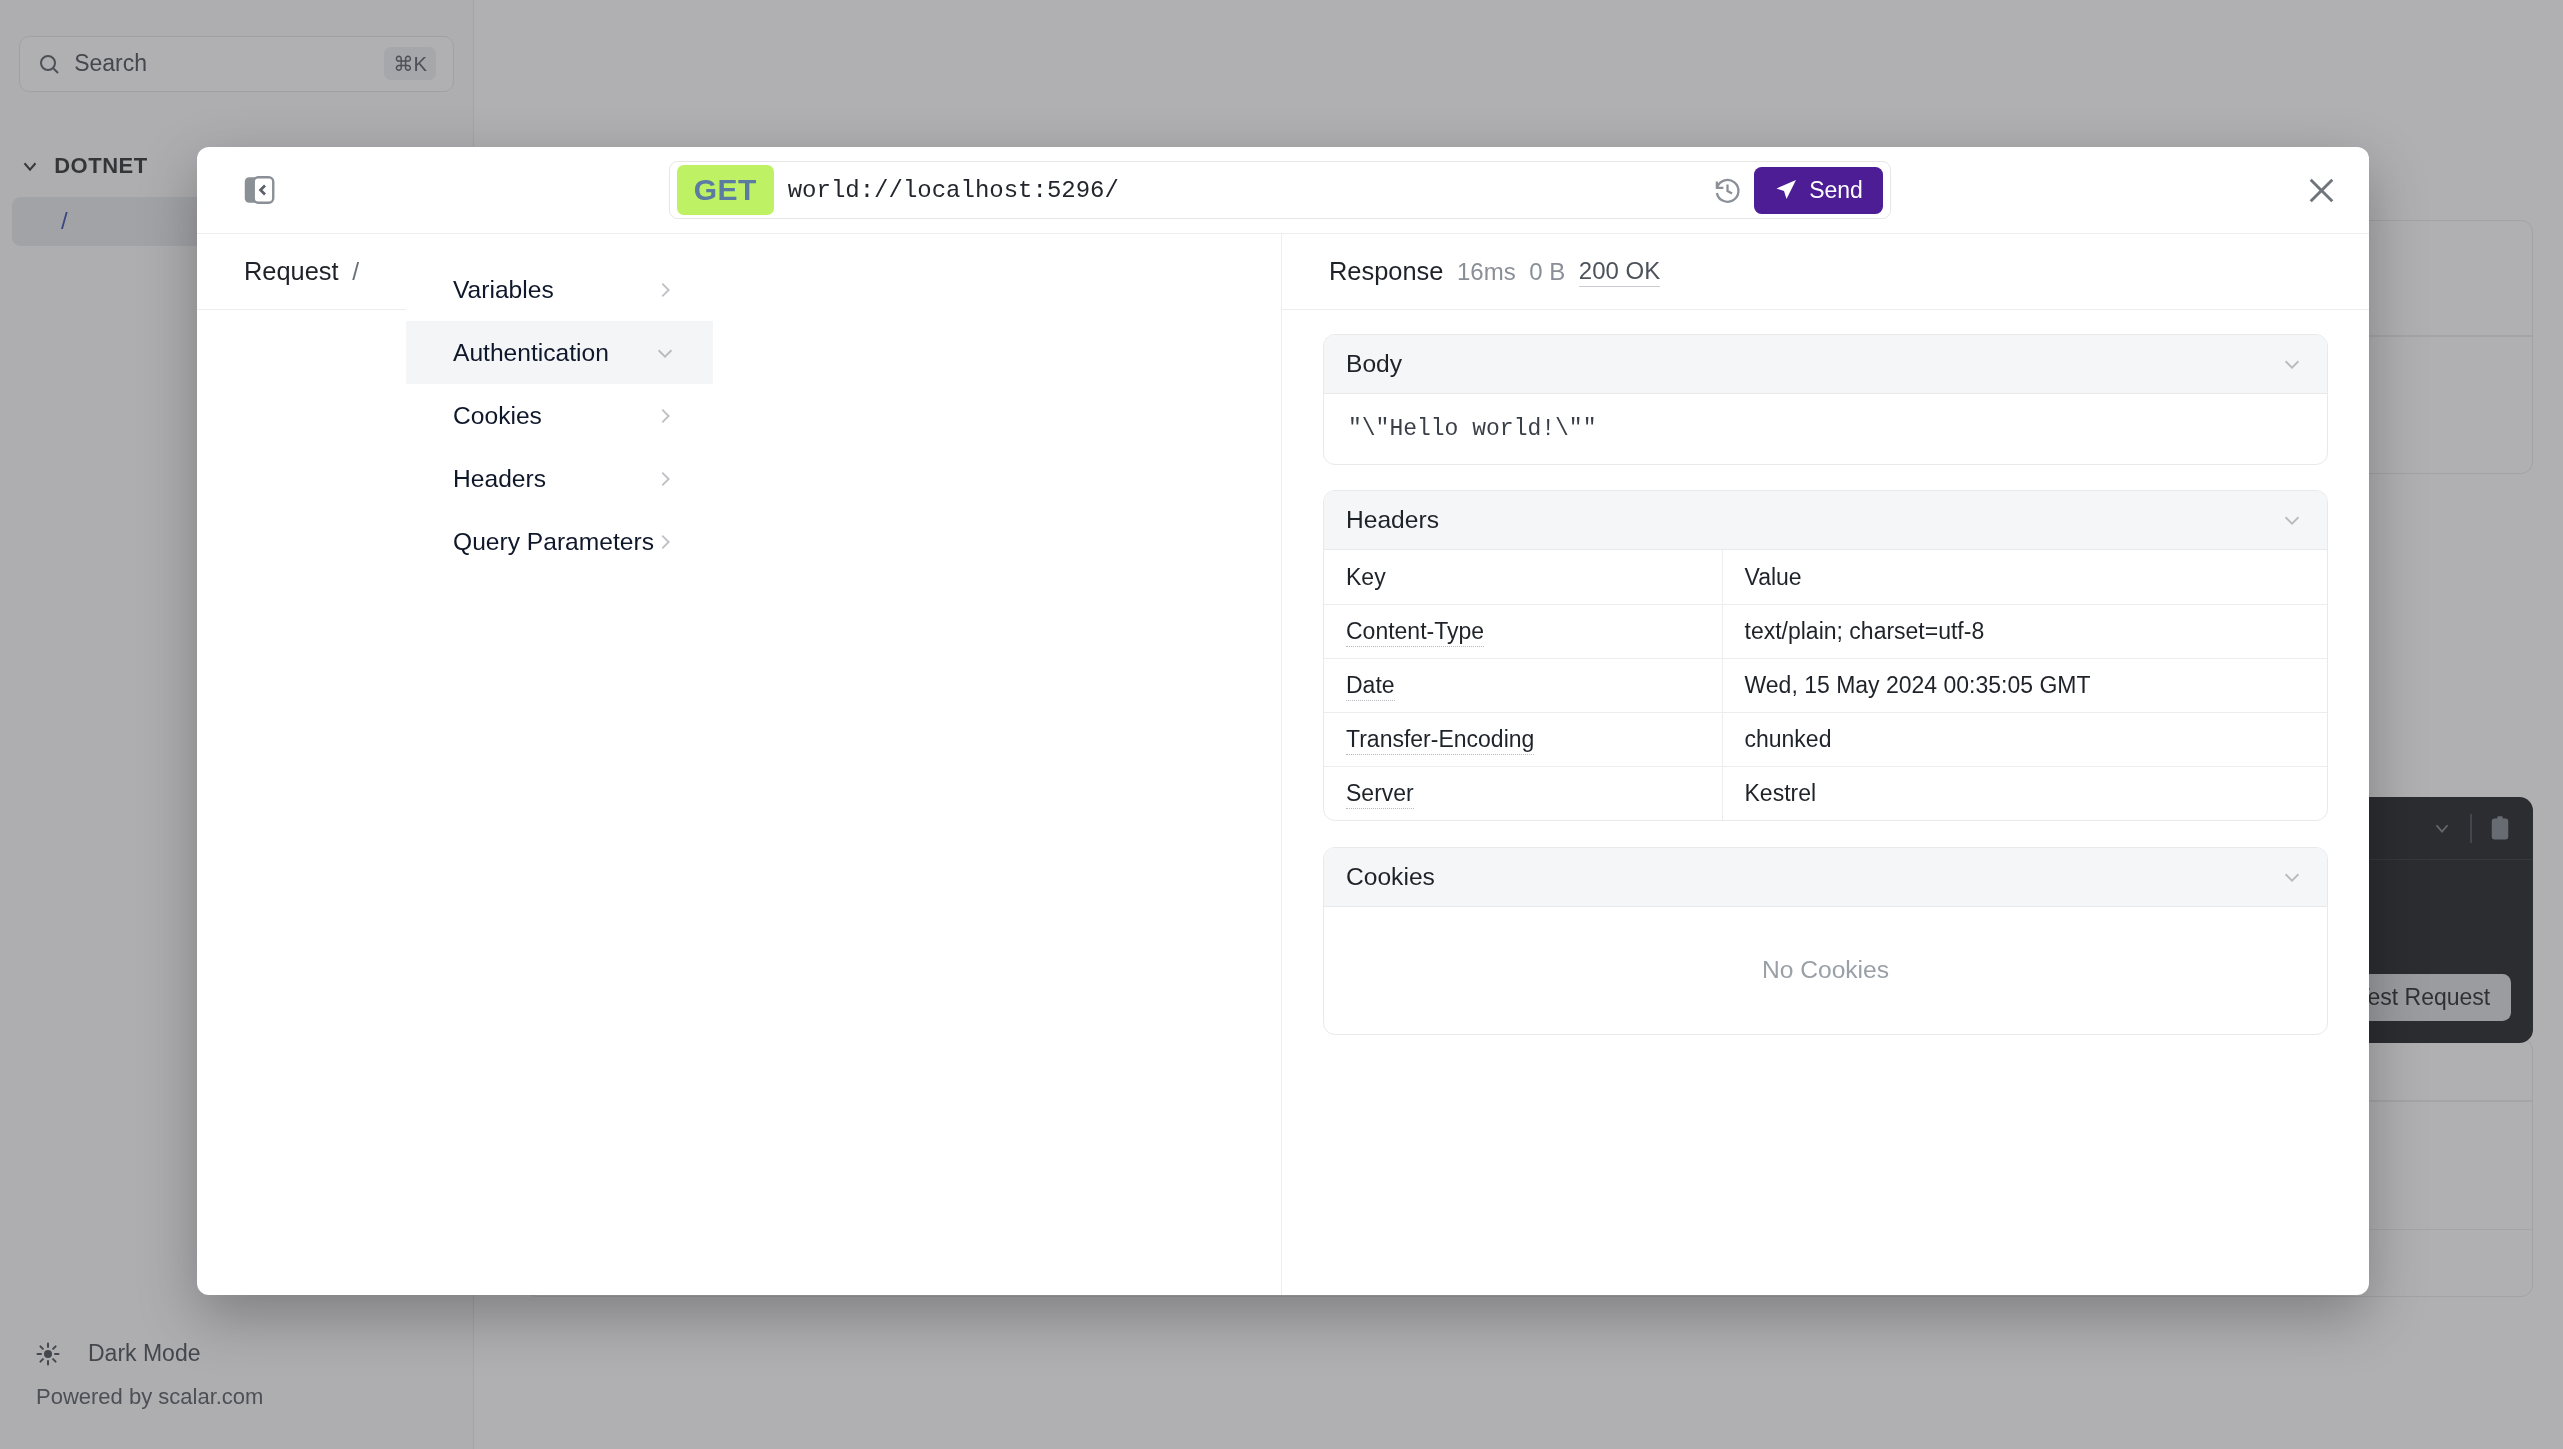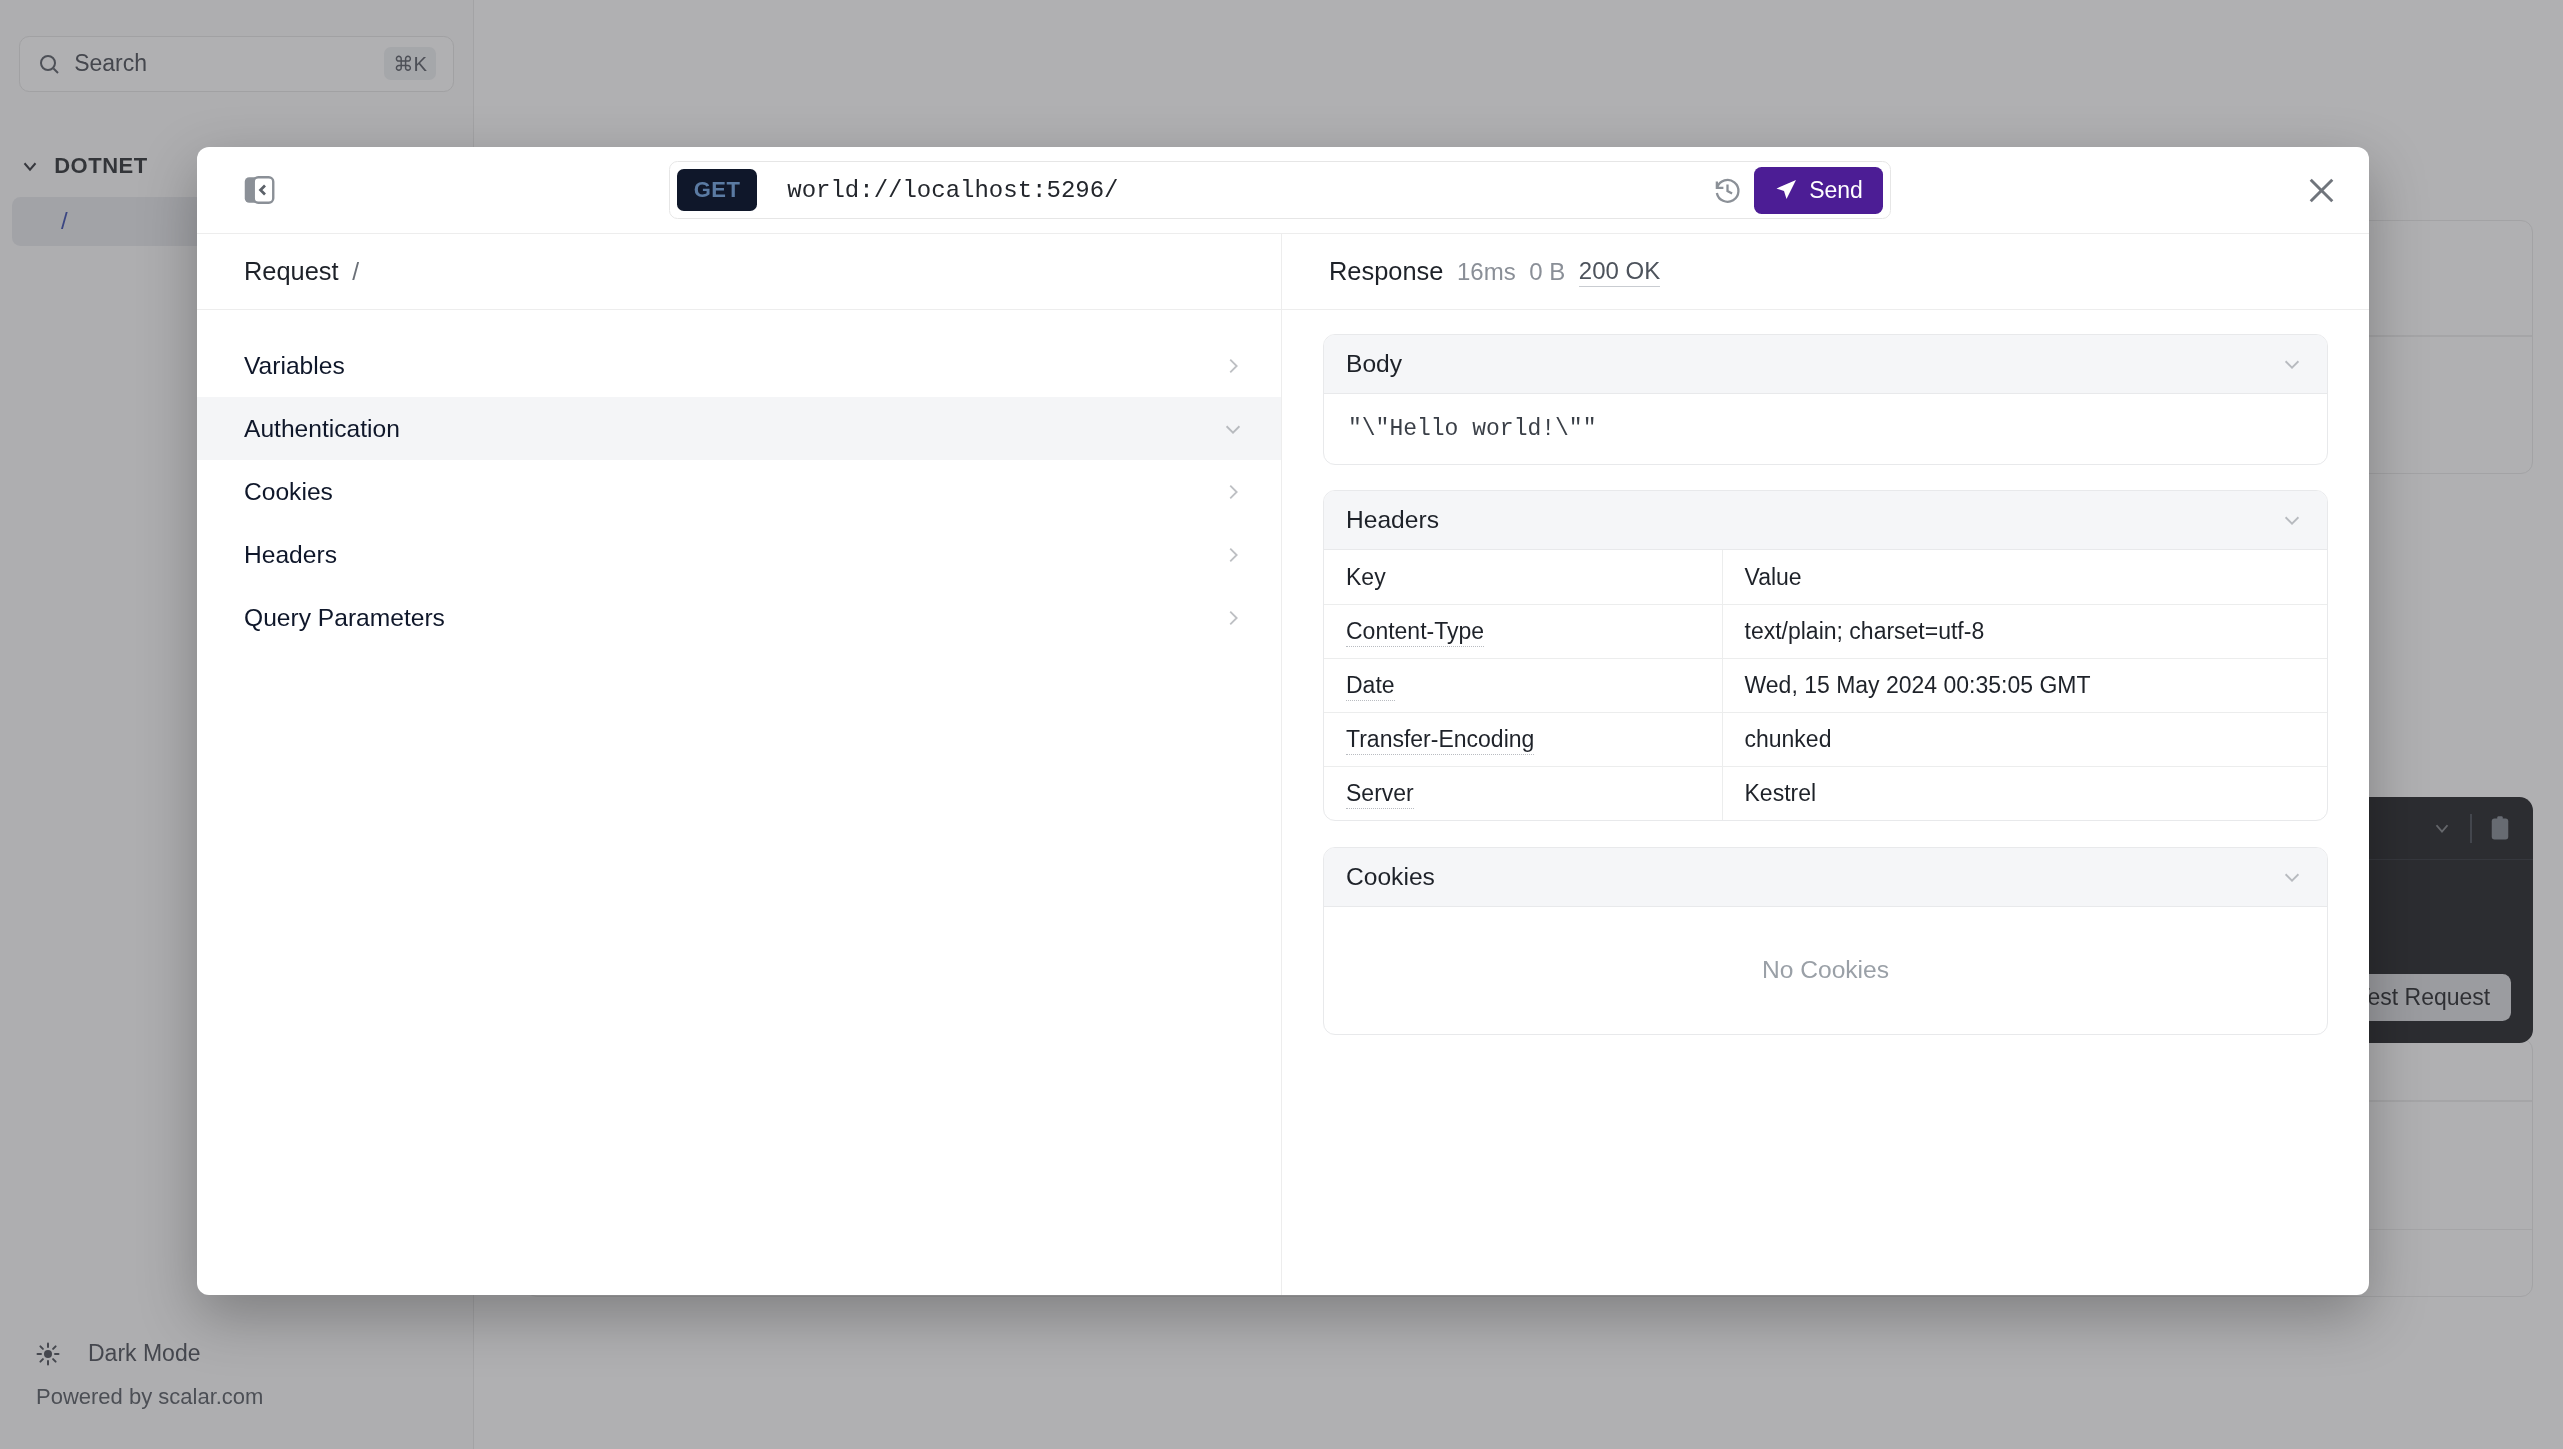--- a/index.html
+++ b/index.html
@@ -89,39 +89,39 @@
     height: 87px; flex: none; display: flex; align-items: center;
     border-bottom: 1.7px solid #ededed; padding: 0 29px;
   }
   .panel-toggle { width: 36px; height: 36px; margin-left: 15.3px; flex:none; cursor:pointer; }
   .addr-wrap { flex: 1; display: flex; justify-content: center; }
   .addr-bar {
     width: 1222px; height: 58px; border: 1.7px solid #e6e6e6; border-radius: 8.5px;
     display: flex; align-items: center; padding: 0 6.8px 0 6.8px; background: #fff;
   }
   .method-badge {
-    background: #0f172a; color: #5b7ba3; font-weight: 700; font-size: 22px;
-    border-radius: 6.8px; padding: 7.6px 17px; margin-right: 30px; flex: none;
+    background: #bef264; color: #5b7ba3; font-weight: 700; font-size: 30px;
+    border-radius: 6.8px; padding: 7.6px 17px; margin-right: 14px; flex: none;
     font-family: "Liberation Sans", sans-serif; letter-spacing: 0.4px;
   }
   .url-text {
     font-family: "Liberation Mono", monospace; font-size: 24px; color: #23262c;
     flex: 1; white-space: nowrap; overflow: hidden;
   }
   .hist-icon { width: 29px; height: 29px; margin-right: 12px; flex:none; cursor:pointer; }
   .send-btn {
     background: #4c1d95; color: #fff; border-radius: 7.6px; height: 47px;
     display: flex; align-items: center; gap: 11px; padding: 0 20.3px; flex: none;
     font-size: 23px; cursor: pointer;
   }
   .send-icon { width: 24px; height: 24px; flex: none; }
   .close-btn { width: 37px; height: 37px; margin-left: 20.3px; flex:none; cursor:pointer; }
 
   .modal-body { flex: 1; display: flex; min-height: 0; }
-  .req-panel { width: 1085px; flex: none; border-right: 1.7px solid #ededed; display: flex; flex-direction: column; }
+  .req-panel { width: 1085px; flex: none; border-right: 1.7px solid #ededed; display: flex; flex-direction: row; }
   .res-panel { flex: 1; display: flex; flex-direction: column; min-width: 0; }
 
   .panel-title-row {
     height: 76px; flex: none; display: flex; align-items: center; gap: 13.6px;
     padding: 0 47px; border-bottom: 1.7px solid #ededed;
   }
   .panel-title { font-size: 25.4px; color: #1e2229; font-weight: 400; }
   .panel-sub { font-size: 24.6px; color: #6b7078; }
   .meta { font-size: 24px; color: #8a8f97; }
   .meta.status { color: #4d535c; border-bottom: 1.7px solid #c9ccd1; padding-bottom: 1px; }

